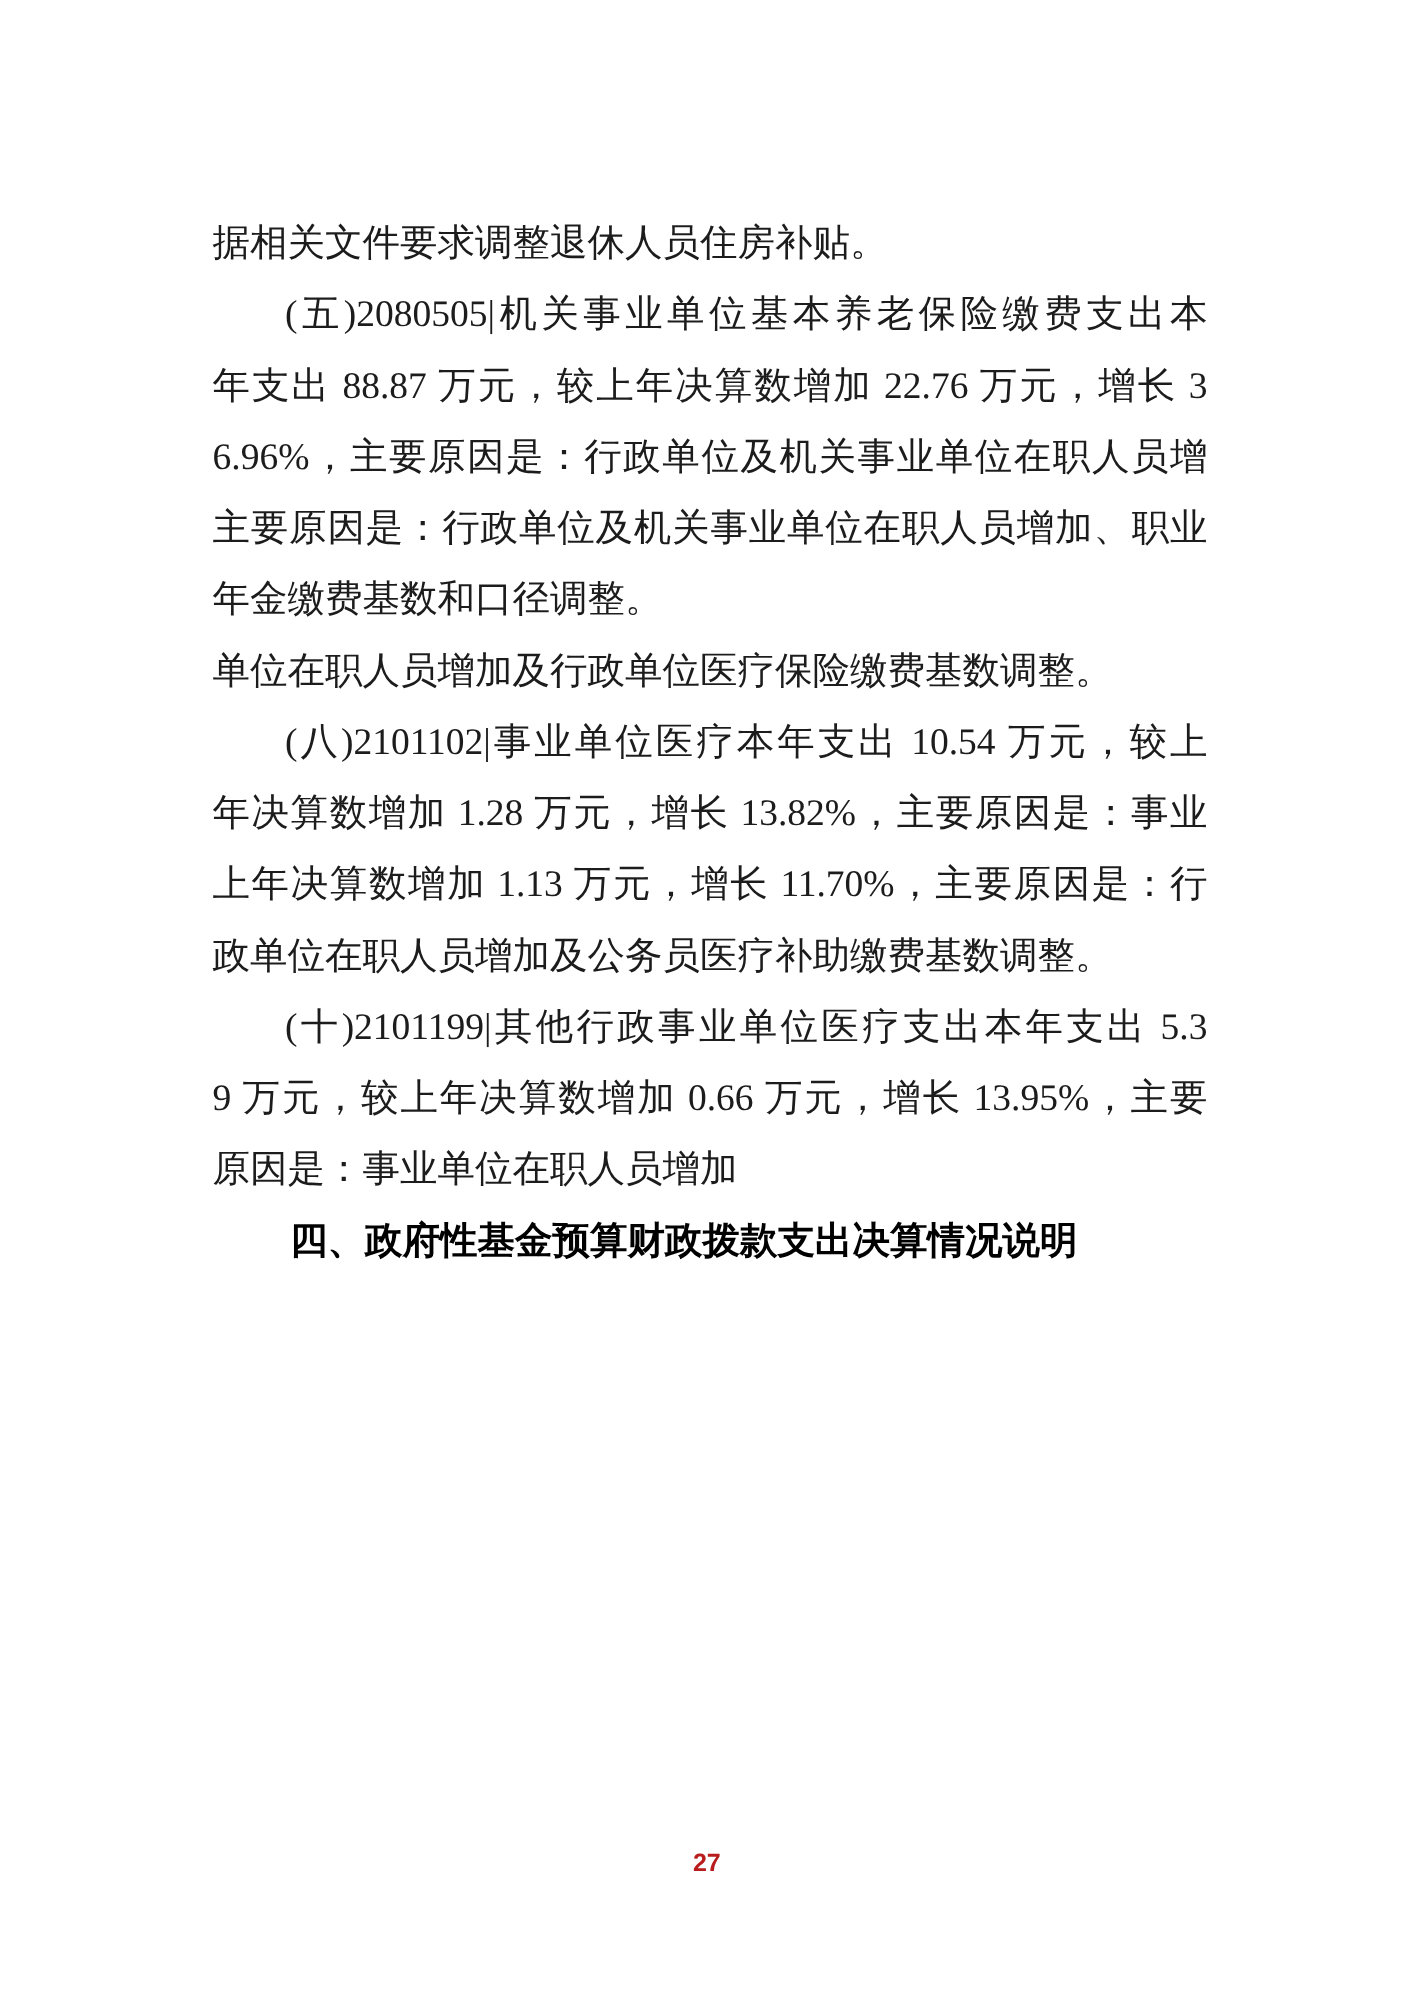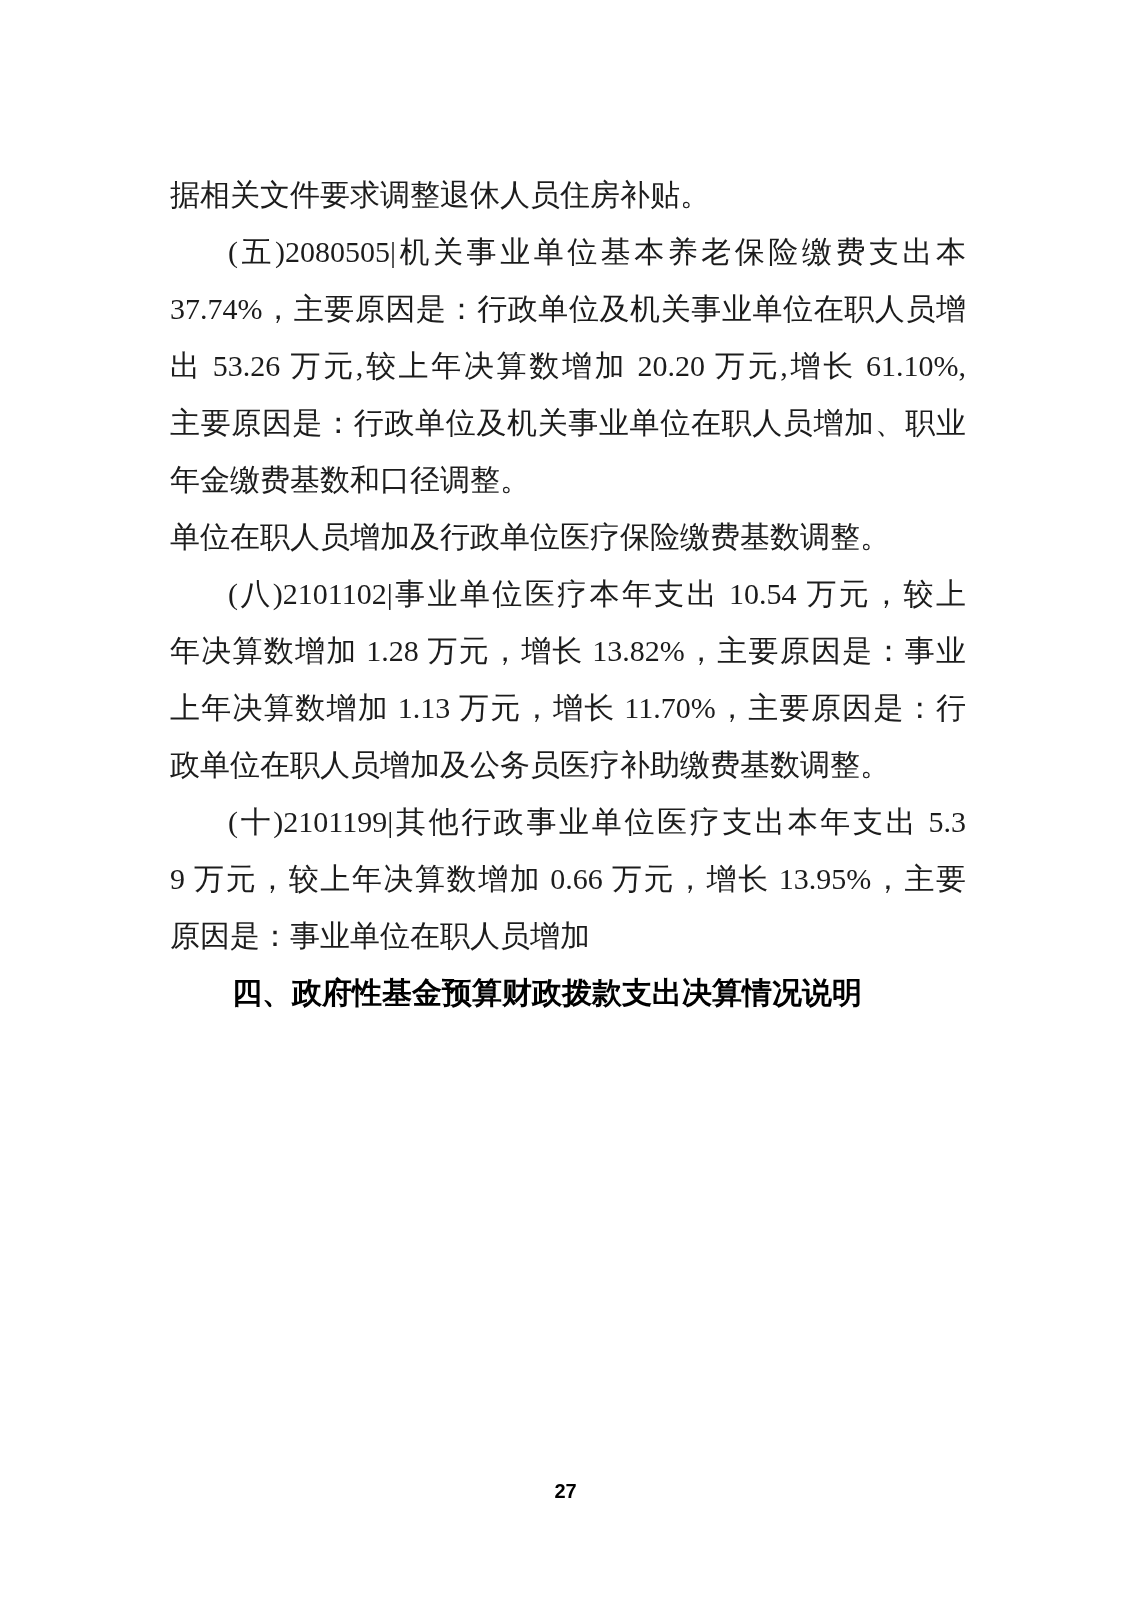--- a/index.html
+++ b/index.html
@@ -64,33 +64,33 @@
     position: absolute;
     left: 0;
     top: 1480px;
     width: 100%;
     text-align: center;
   }
   .page-number {
     font-family: "Liberation Sans", "DejaVu Sans", sans-serif;
     font-size: 20px;
     font-weight: 700;
-    color: #000000;
+    color: #b91c1c;
   }
 </style>
 </head>
 <body>
 
 <div class="page">
 
   <div class="text-block">
     <div class="line end">据相关文件要求调整退休人员住房补贴。</div>
     <div class="line indent justify">(五)2080505|机关事业单位基本养老保险缴费支出本</div>
-    <div class="line justify">37.74%，主要原因是：行政单位及机关事业单位在职人员增</div>
-    <div class="line justify">出 53.26 万元,较上年决算数增加 20.20 万元,增长 61.10%,</div>
+    <div class="line justify">年支出 88.87 万元，较上年决算数增加 22.76 万元，增长 3</div>
+    <div class="line justify">6.96%，主要原因是：行政单位及机关事业单位在职人员增</div>
     <div class="line justify">主要原因是：行政单位及机关事业单位在职人员增加、职业</div>
     <div class="line end">年金缴费基数和口径调整。</div>
     <div class="line end">单位在职人员增加及行政单位医疗保险缴费基数调整。</div>
     <div class="line indent justify">(八)2101102|事业单位医疗本年支出 10.54 万元，较上</div>
     <div class="line justify">年决算数增加 1.28 万元，增长 13.82%，主要原因是：事业</div>
     <div class="line justify">上年决算数增加 1.13 万元，增长 11.70%，主要原因是：行</div>
     <div class="line end">政单位在职人员增加及公务员医疗补助缴费基数调整。</div>
     <div class="line indent justify">(十)2101199|其他行政事业单位医疗支出本年支出 5.3</div>
     <div class="line justify">9 万元，较上年决算数增加 0.66 万元，增长 13.95%，主要</div>
     <div class="line end">原因是：事业单位在职人员增加</div>

